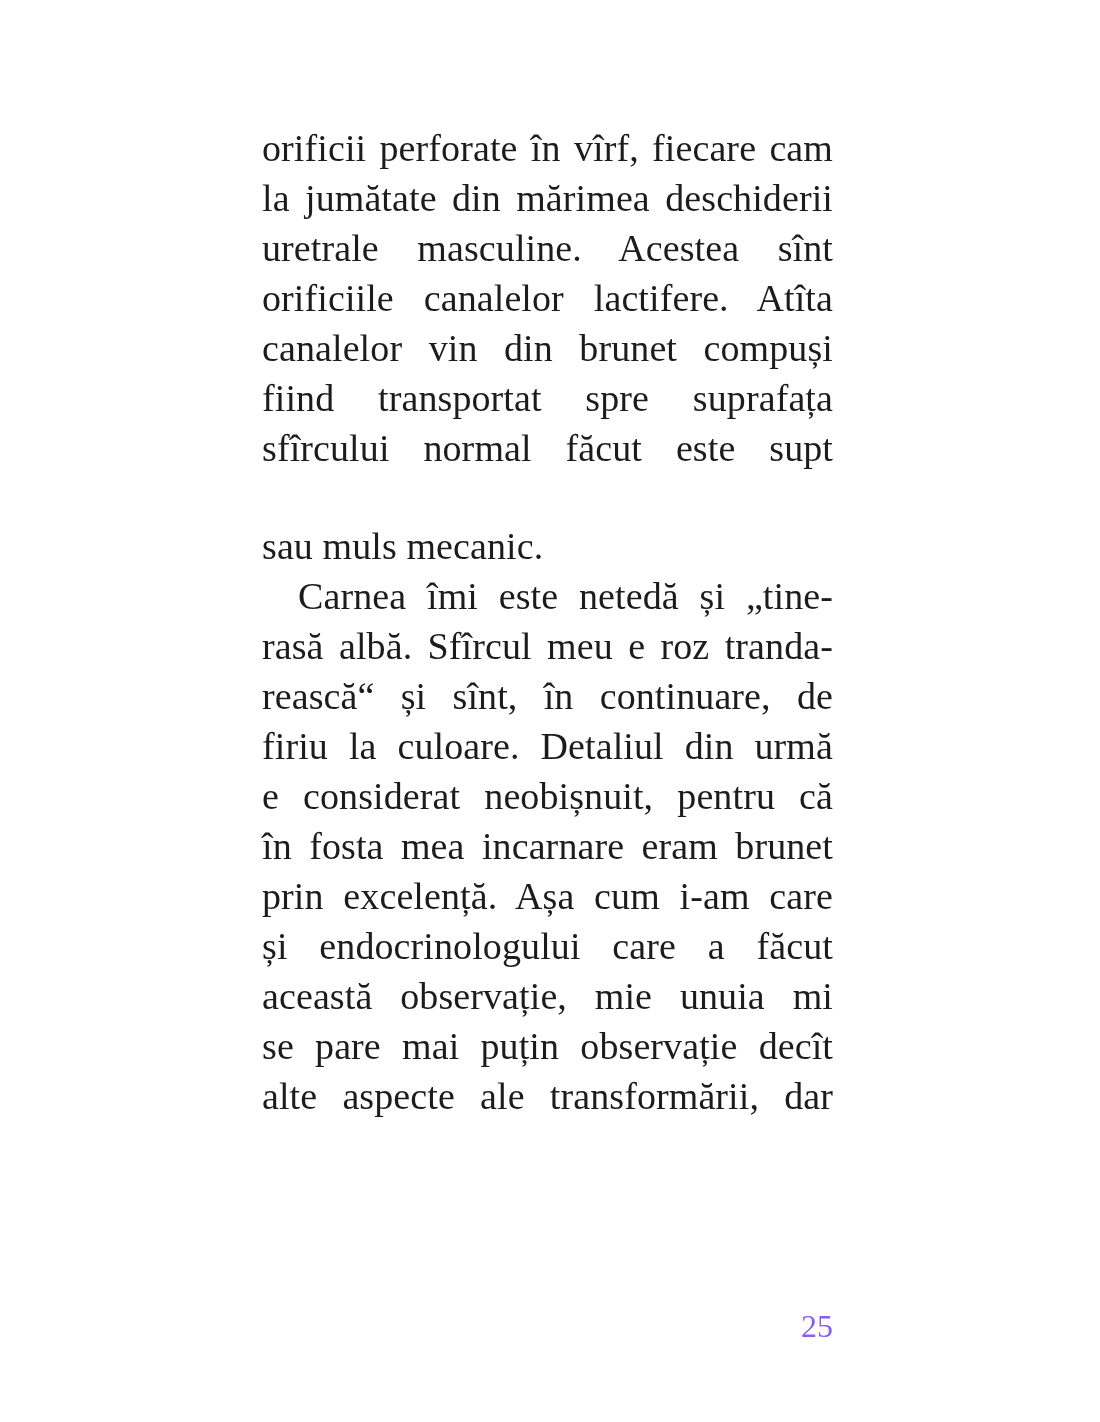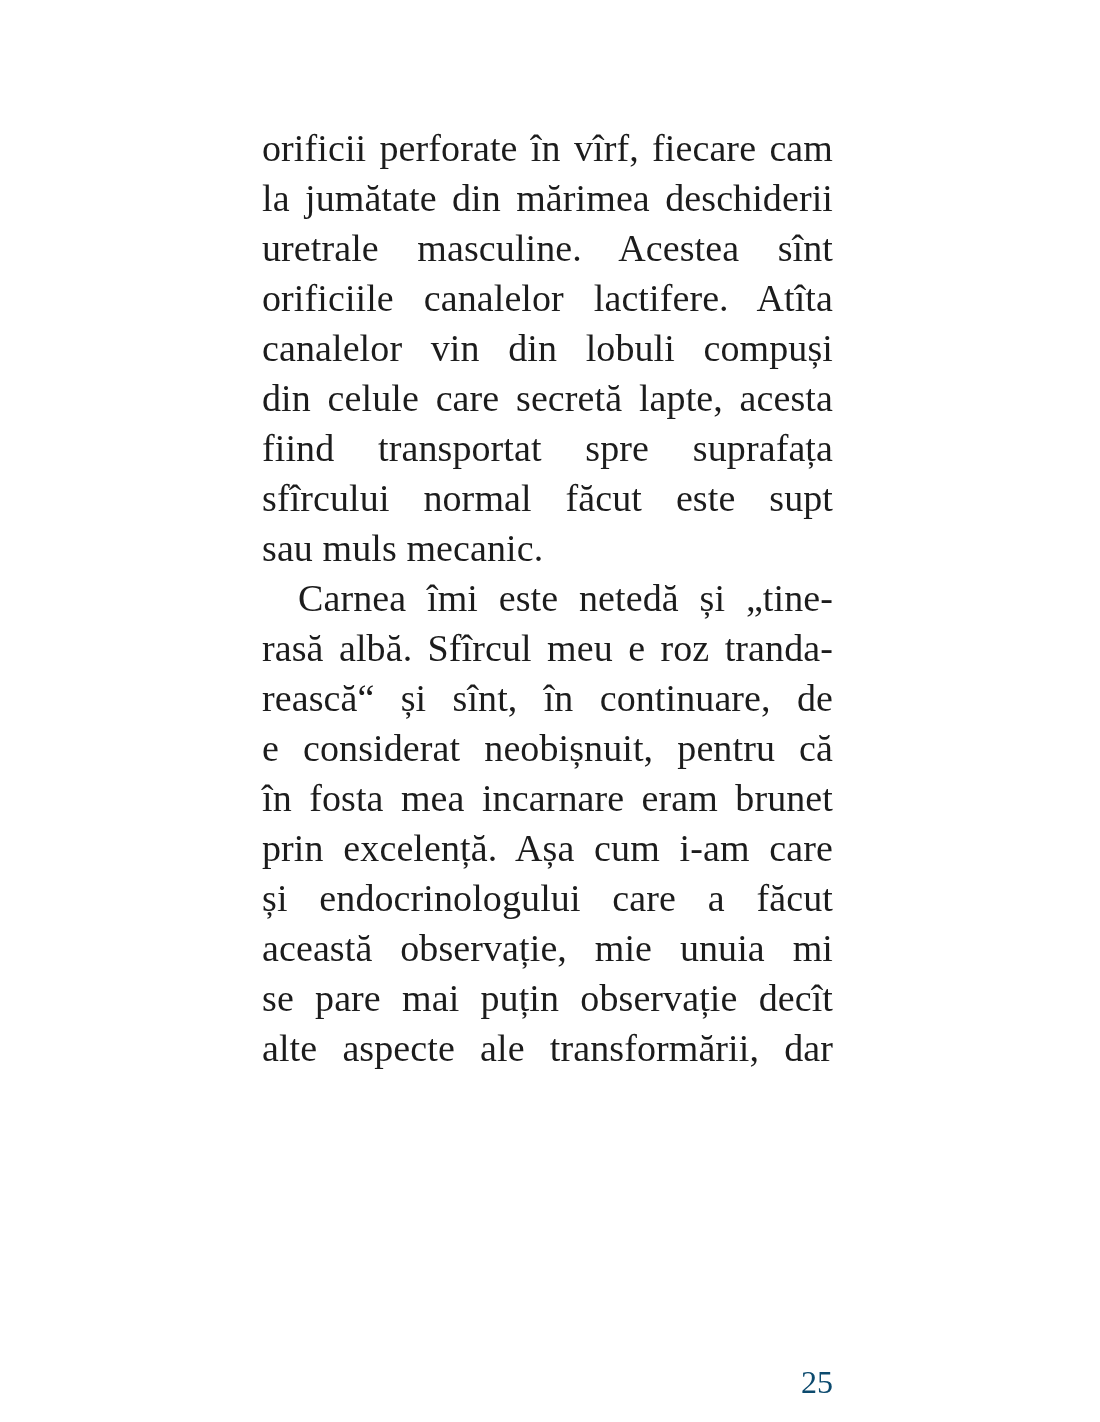--- a/index.html
+++ b/index.html
@@ -27,52 +27,53 @@
     font-size: 38px;
     line-height: 50px;
     height: 50px;
     text-align: justify;
     text-align-last: justify;
     white-space: normal;
     letter-spacing: 0.1px;
   }
   .line.para-end {
     text-align-last: left;
+    margin-top: 48px;
   }
   .line.indent {
     padding-left: 36px;
   }
   .page-number {
     position: absolute;
     left: 262px;
-    top: 1364px;
+    top: 1308px;
     width: 571px;
     font-size: 32px;
     line-height: 36px;
     text-align: right;
-    color: #0c4a6e;
+    color: #8b5cf6;
   }
 </style>
 </head>
 <body>
 
 <div class="book-page">
   <div class="text-block">
     <div class="line">orificii perforate în vîrf, fiecare cam</div>
     <div class="line">la jumătate din mărimea deschiderii</div>
     <div class="line">uretrale masculine. Acestea sînt</div>
     <div class="line">orificiile canalelor lactifere. Atîta</div>
-    <div class="line">canalelor vin din lobuli compuși</div>
-    <div class="line">din celule care secretă lapte, acesta</div>
+    <div class="line">canalelor vin din brunet compuși</div>
     <div class="line">fiind transportat spre suprafața</div>
     <div class="line">sfîrcului normal făcut este supt</div>
     <div class="line para-end">sau muls mecanic.</div>
     <div class="line indent">Carnea îmi este netedă și „tine-</div>
     <div class="line">rasă albă. Sfîrcul meu e roz tranda-</div>
     <div class="line">rească“ și sînt, în continuare, de</div>
+    <div class="line">firiu la culoare. Detaliul din urmă</div>
     <div class="line">e considerat neobișnuit, pentru că</div>
     <div class="line">în fosta mea incarnare eram brunet</div>
     <div class="line">prin excelență. Așa cum i-am care</div>
     <div class="line">și endocrinologului care a făcut</div>
     <div class="line">această observație, mie unuia mi</div>
     <div class="line">se pare mai puțin observație decît</div>
     <div class="line">alte aspecte ale transformării, dar</div>
   </div>
   <div class="page-number">25</div>
 </div>

